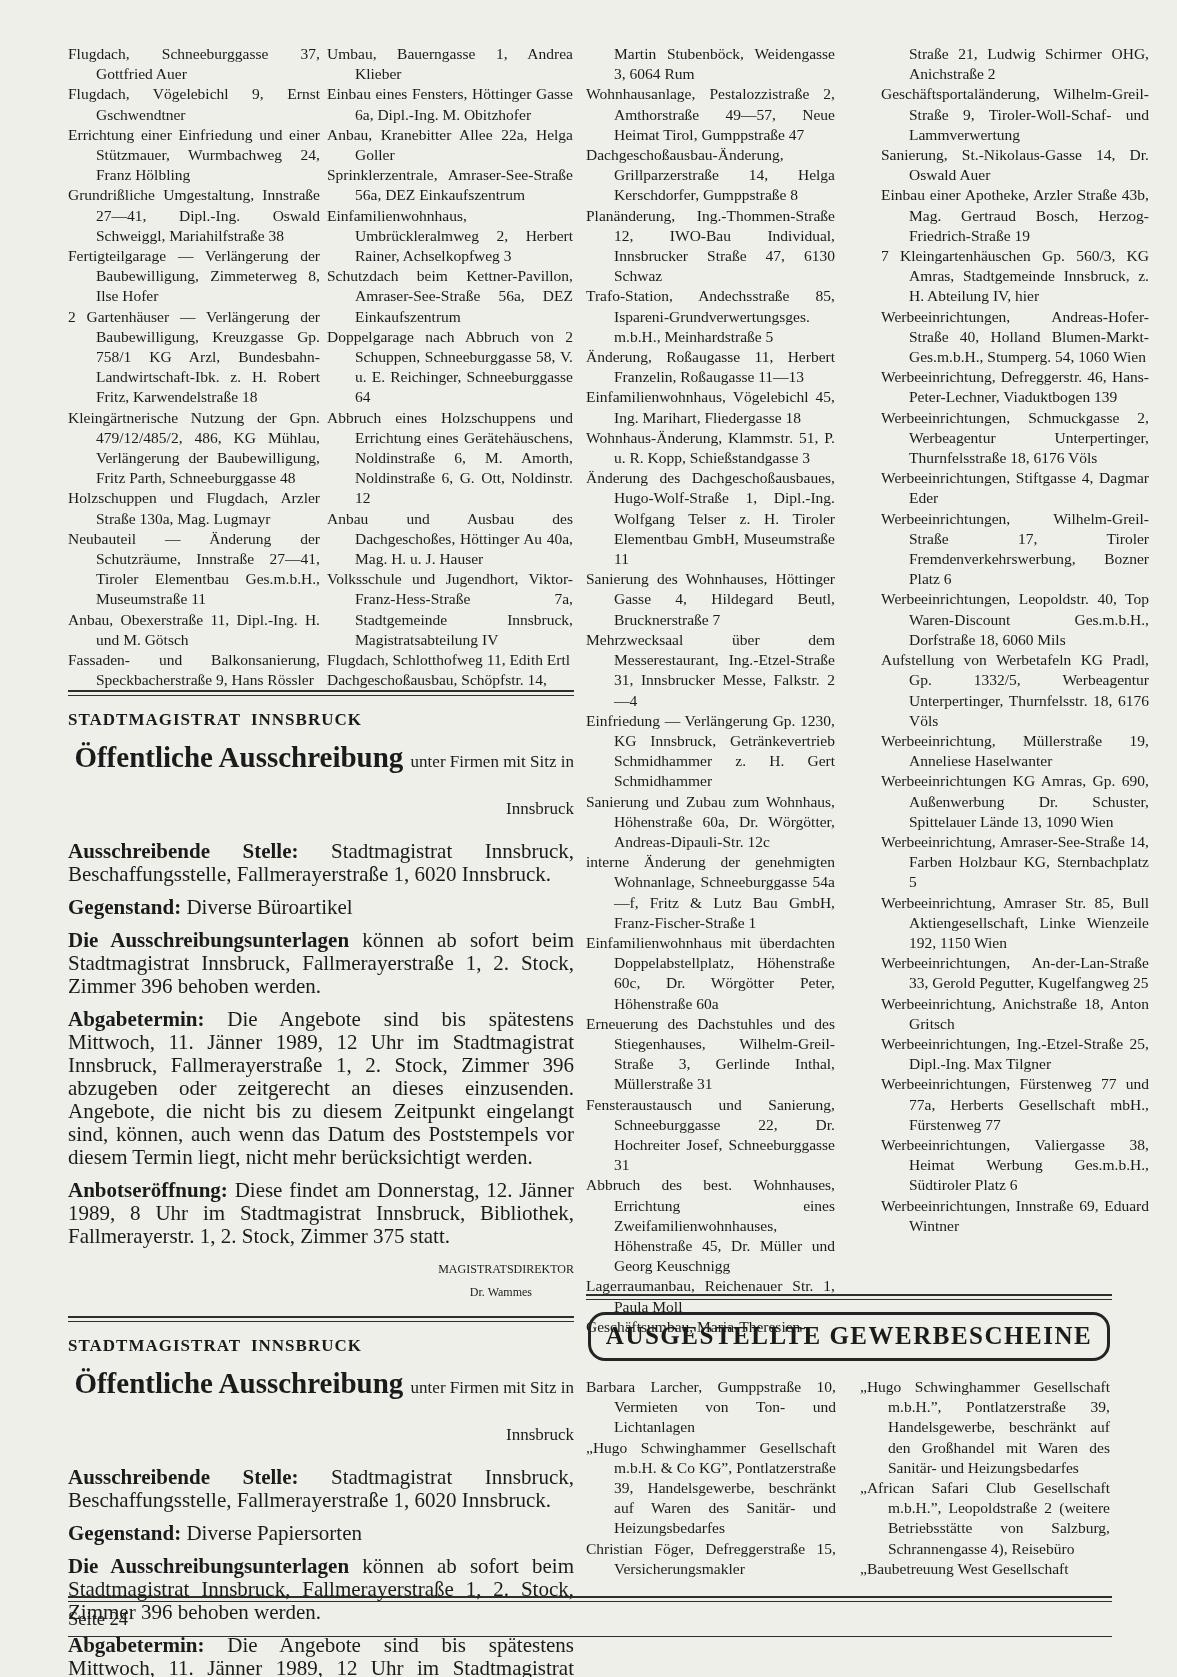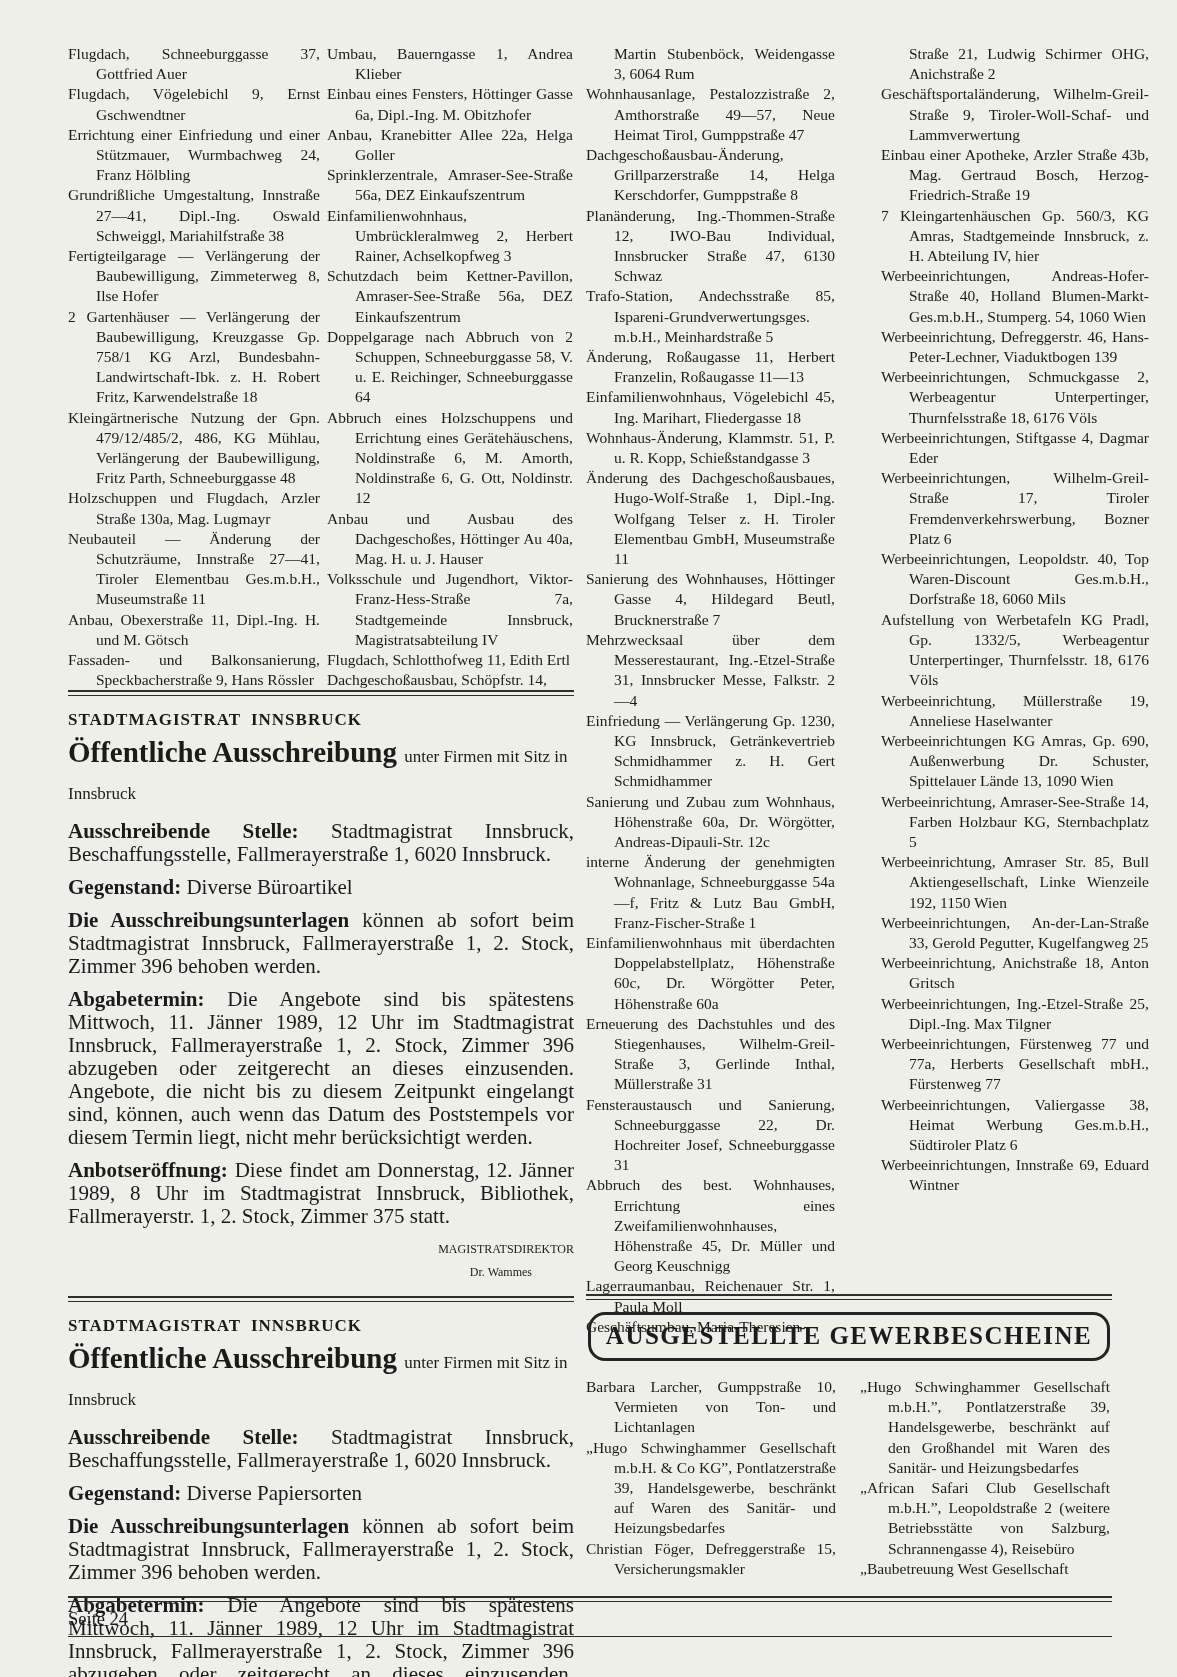--- a/index.html
+++ b/index.html
@@ -17,21 +17,21 @@
   #col4{left:881px;width:268px;}
   .entry{margin:0;padding-left:28px;text-indent:-28px;}
   .entry.cont{padding-left:28px;text-indent:0;}
   
   .dbl{height:3px;border-top:2px solid #2e2e2c;border-bottom:1px solid #2e2e2c;}
   .thin{border-top:1.5px solid #2e2e2c;height:0;}
   
   #tenders{position:absolute;left:68px;top:690px;width:506px;}
   .tender{padding:14px 0 12px 0;}
   .kicker{font-weight:bold;font-size:17px;letter-spacing:1px;word-spacing:5px;}
-  .tender h2{margin:6px 0 10px 0;font-size:29px;line-height:32px;font-weight:bold;}
+  .tender h2{margin:6px 0 10px 0;font-size:29px;line-height:43px;font-weight:bold;text-align:right;}
   .title-suffix{font-size:17px;font-weight:normal;letter-spacing:0;}
   .tpara{margin:0 0 10px 0;text-align:justify;font-size:21px;line-height:23px;}
   .tpara b{font-weight:bold;}
   .signoff{text-align:right;font-size:12px;line-height:23px;margin-top:2px;}
   .signoff .signname{padding-right:42px;}
   
   #licenses{position:absolute;left:586px;top:1294px;width:526px;}
   .licbox{margin:12px 2px 16px 2px;border:3.5px solid #242424;border-radius:17px;
           text-align:center;font-weight:bold;font-size:25px;letter-spacing:1.5px;
           padding:7px 4px 8px 4px;}
@@ -91,20 +91,21 @@
     <p class="entry">Einfamilienwohnhaus mit überdachten Doppelabstellplatz, Höhenstraße 60c, Dr. Wörgötter Peter, Höhenstraße 60a</p>
     <p class="entry">Erneuerung des Dachstuhles und des Stiegenhauses, Wilhelm-Greil-Straße 3, Gerlinde Inthal, Müllerstraße 31</p>
     <p class="entry">Fensteraustausch und Sanierung, Schneeburggasse 22, Dr. Hochreiter Josef, Schneeburggasse 31</p>
     <p class="entry">Abbruch des best. Wohnhauses, Errichtung eines Zweifamilienwohnhauses, Höhenstraße 45, Dr. Müller und Georg Keuschnigg</p>
     <p class="entry">Lagerraumanbau, Reichenauer Str. 1, Paula Moll</p>
     <p class="entry">Geschäftsumbau, Maria-Theresien-</p>
   </div>
 <div id="col4" class="col">
     <p class="entry cont">Straße 21, Ludwig Schirmer OHG, Anichstraße 2</p>
     <p class="entry">Geschäftsportaländerung, Wilhelm-Greil-Straße 9, Tiroler-Woll-Schaf- und Lammverwertung</p>
+    <p class="entry">Sanierung, St.-Nikolaus-Gasse 14, Dr. Oswald Auer</p>
     <p class="entry">Einbau einer Apotheke, Arzler Straße 43b, Mag. Gertraud Bosch, Herzog-Friedrich-Straße 19</p>
     <p class="entry">7 Kleingartenhäuschen Gp. 560/3, KG Amras, Stadtgemeinde Innsbruck, z. H. Abteilung IV, hier</p>
     <p class="entry">Werbeeinrichtungen, Andreas-Hofer-Straße 40, Holland Blumen-Markt-Ges.m.b.H., Stumperg. 54, 1060 Wien</p>
     <p class="entry">Werbeeinrichtung, Defreggerstr. 46, Hans-Peter-Lechner, Viaduktbogen 139</p>
     <p class="entry">Werbeeinrichtungen, Schmuckgasse 2, Werbeagentur Unterpertinger, Thurnfelsstraße 18, 6176 Völs</p>
     <p class="entry">Werbeeinrichtungen, Stiftgasse 4, Dagmar Eder</p>
     <p class="entry">Werbeeinrichtungen, Wilhelm-Greil-Straße 17, Tiroler Fremdenverkehrswerbung, Bozner Platz 6</p>
     <p class="entry">Werbeeinrichtungen, Leopoldstr. 40, Top Waren-Discount Ges.m.b.H., Dorfstraße 18, 6060 Mils</p>
     <p class="entry">Aufstellung von Werbetafeln KG Pradl, Gp. 1332/5, Werbeagentur Unterpertinger, Thurnfelsstr. 18, 6176 Völs</p>
     <p class="entry">Werbeeinrichtung, Müllerstraße 19, Anneliese Haselwanter</p>

